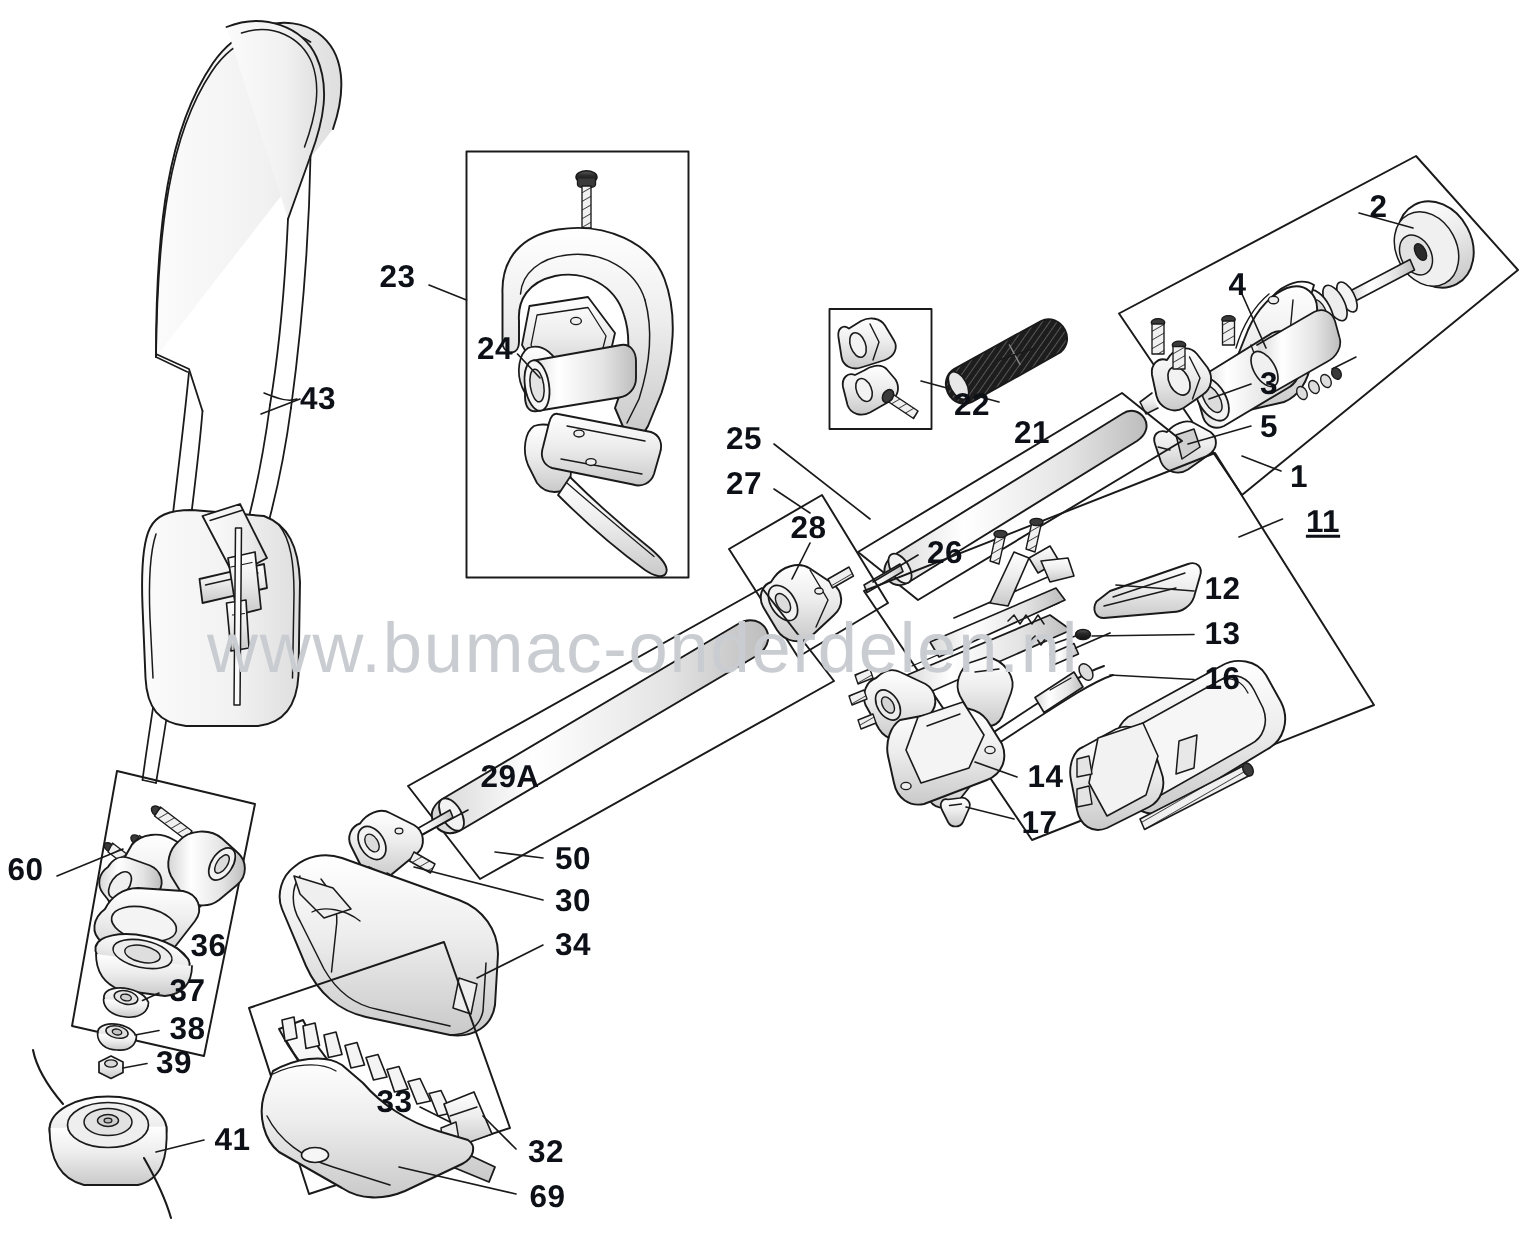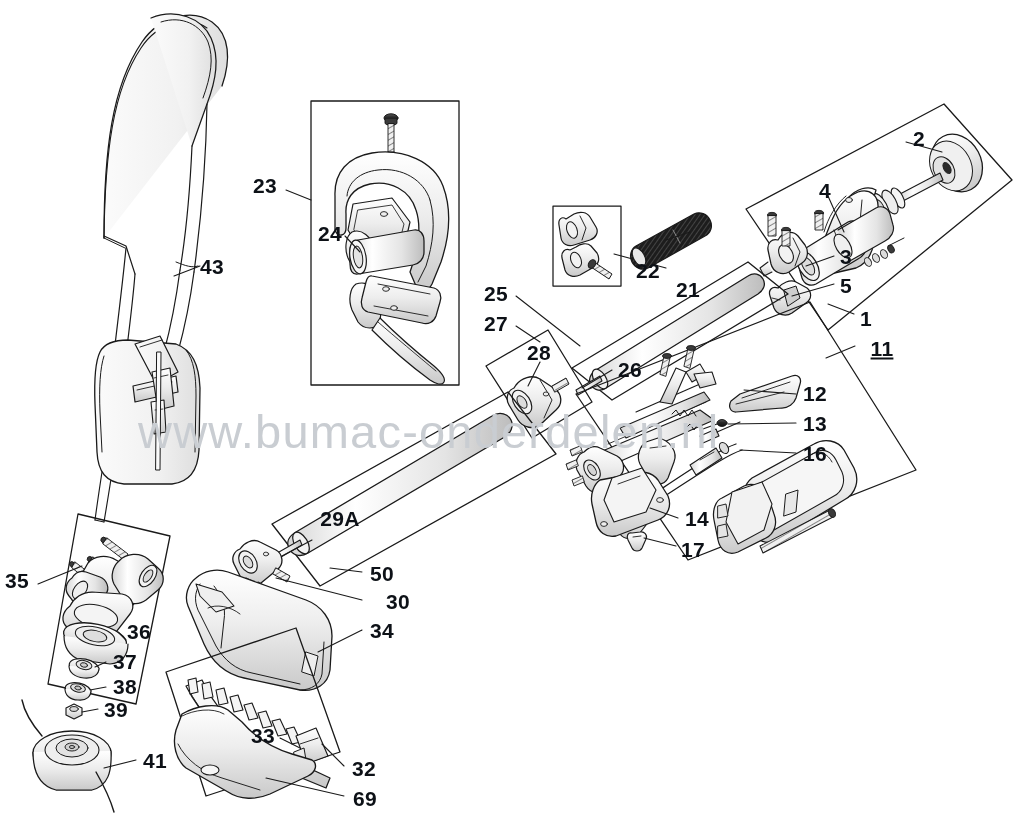--- a/index.html
+++ b/index.html
@@ -613,25 +613,25 @@
       <div class="lbl" style="left: 688px; top: 241px; margin-top: 48px;">21</div>
       <div class="lbl" style="left: 648px; top: 270px;">22</div>
       <div class="lbl" style="left: 265px; top: 185px;">23</div>
       <div class="lbl" style="left: 330px; top: 233px;">24</div>
       <div class="lbl" style="left: 496px; top: 293px;">25</div>
       <div class="lbl" style="left: 630px; top: 369px;">26</div>
       <div class="lbl" style="left: 496px; top: 323px;">27</div>
       <div class="lbl" style="left: 539px; top: 352px;">28</div>
       <div class="lbl" style="left: 382px; top: 573px;">50</div>
       <div class="lbl" style="left: 340px; top: 518px;">29A</div>
-      <div class="lbl" style="left: 398px; top: 601px; text-align: center;">30</div>
+      <div class="lbl" style="left: 382px; top: 601px; text-align: center;">30</div>
       <div class="lbl" style="left: 382px; top: 630px;">34</div>
       <div class="lbl" style="left: 364px; top: 768px;">32</div>
       <div class="lbl" style="left: 263px; top: 735px;">33</div>
-      <div class="lbl" style="left: 17px; top: 580px;">35</div>
+      <div class="lbl" style="left: 17px; top: 580px;">60</div>
       <div class="lbl" style="left: 139px; top: 631px;">36</div>
       <div class="lbl" style="left: 125px; top: 661px;">37</div>
       <div class="lbl" style="left: 125px; top: 686px;">38</div>
       <div class="lbl" style="left: 116px; top: 709px;">39</div>
       <div class="lbl" style="left: 155px; top: 760px;">41</div>
       <div class="lbl" style="left: 365px; top: 798px;">69</div>
       <div class="lbl" style="left: 212px; top: 266px;">43</div>
     </div>
 
 </div>

